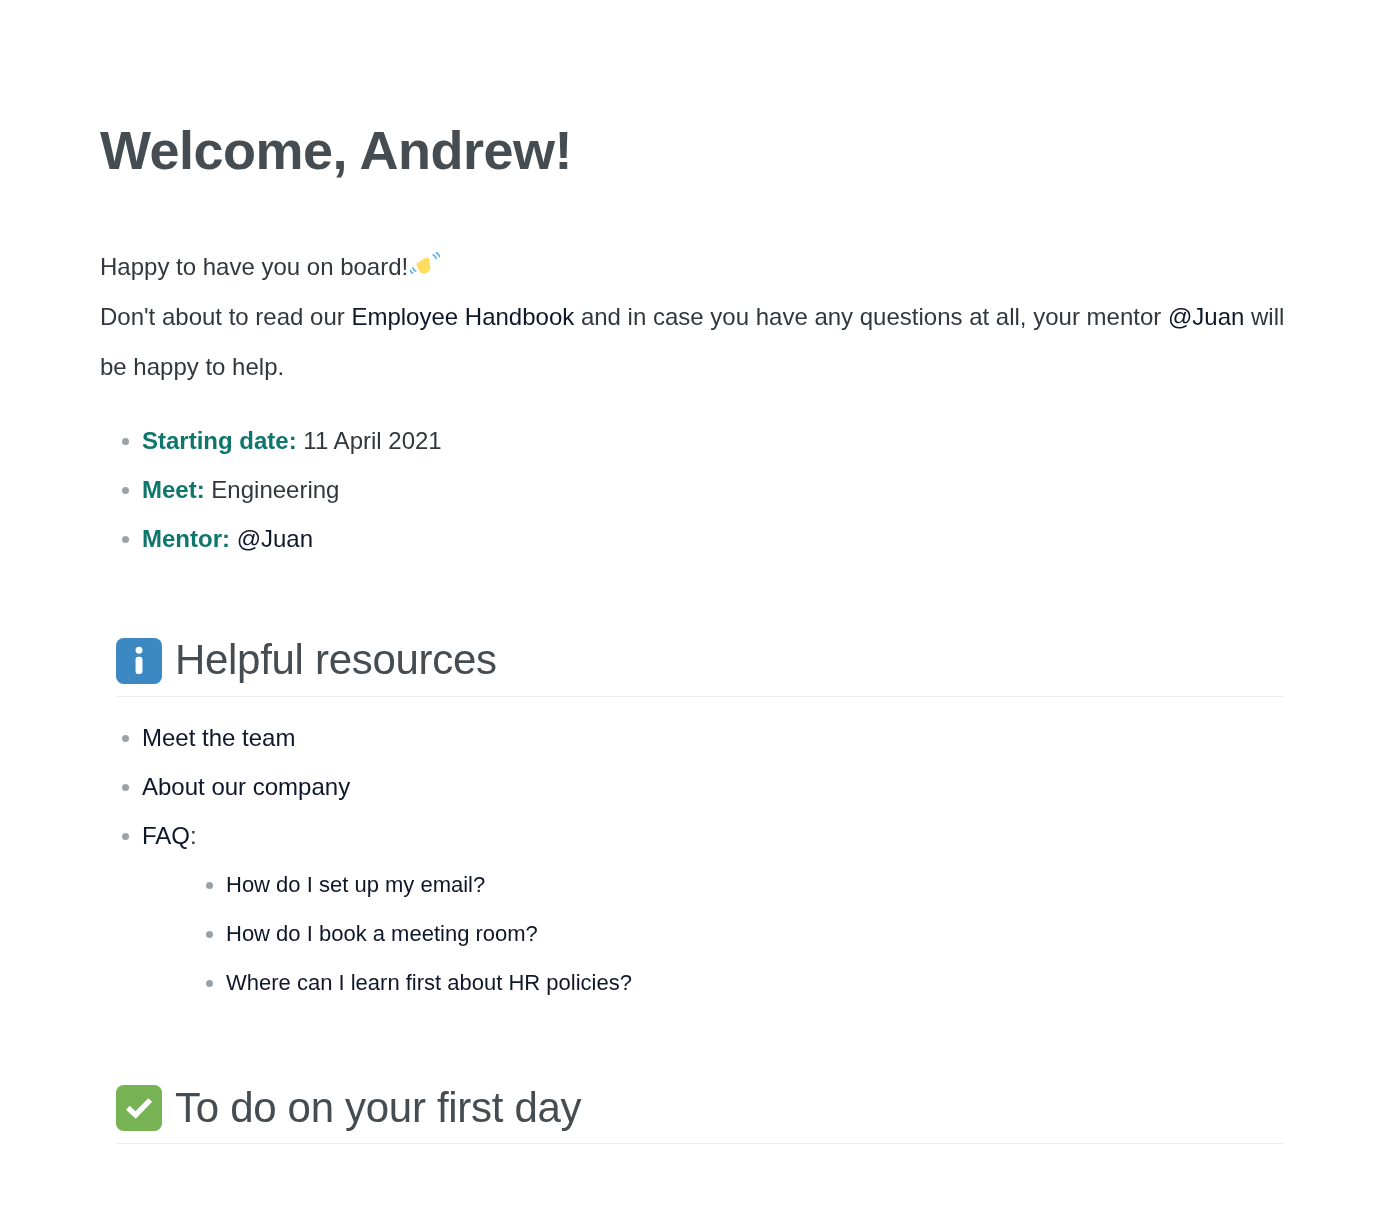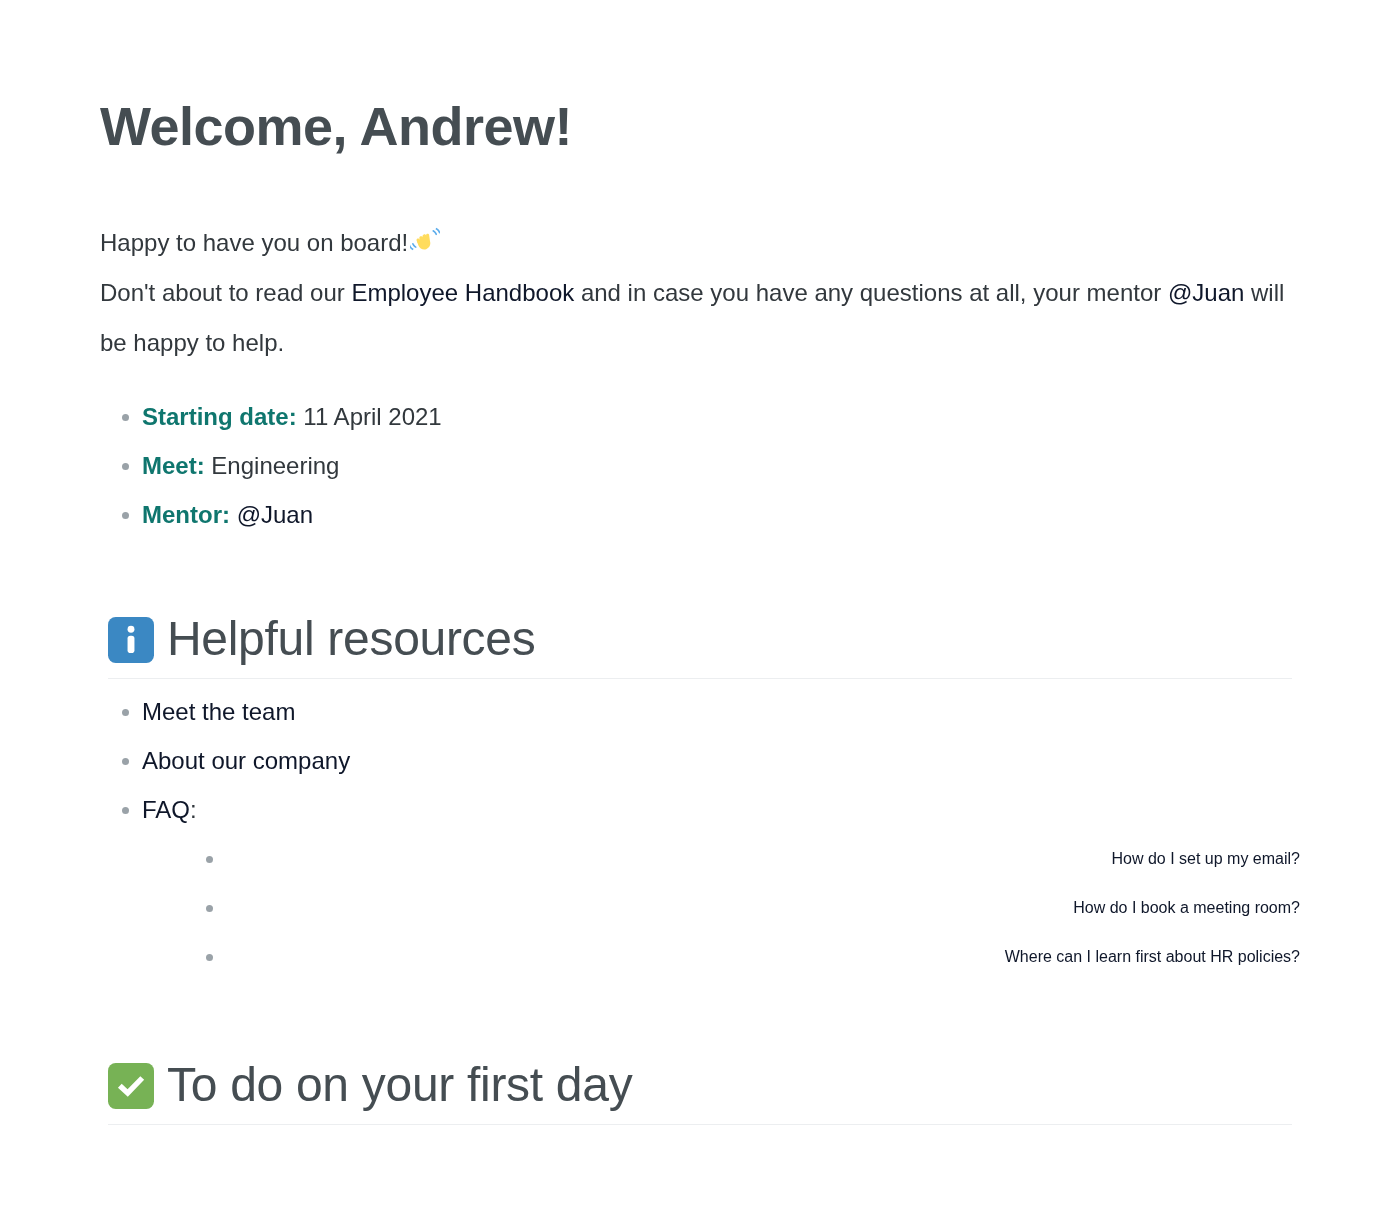--- a/index.html
+++ b/index.html
@@ -8,21 +8,21 @@
     background: #ffffff;
   }
   body {
     width: 1400px;
     height: 1206px;
     font-family: "Liberation Sans", "DejaVu Sans", sans-serif;
     color: #2f363d;
     -webkit-font-smoothing: antialiased;
   }
   .page {
-    padding: 96px 100px 0 100px;
+    padding: 120px 100px 0 100px;
     box-sizing: border-box;
   }
 
   
   .doc-title {
     font-size: 54px;
     font-weight: 700;
     line-height: 1.12;
     color: #454d52;
     letter-spacing: -0.5px;
@@ -82,46 +82,45 @@
     position: absolute;
     left: 22px;
     top: 22px;
     width: 7px;
     height: 7px;
     border-radius: 50%;
     background: #9aa2a8;
   }
   ul.blist.sub > li {
     padding-left: 42px;
-    font-size: 16px;
-    text-align: right;
+    font-size: 22px;
   }
   ul.blist.sub {
     margin-left: 42px;
   }
   .field-label { font-weight: 700; color: #0f766e; }
 
   .info-list { margin-top: 18px; }
   .info-list > li { line-height: 49px; }
 
   
   .section {
     margin-top: 74px;
   }
   .section-heading {
     display: flex;
     align-items: center;
-    font-size: 48px;
+    font-size: 42px;
     font-weight: 400;
     color: #454d52;
     line-height: 1.1;
     padding-bottom: 12px;
     border-bottom: 1px solid #eceef0;
     max-width: 1200px;
-    margin: 8px;
+    margin: 16px;
     letter-spacing: -0.3px;
   }
   .resources-list { margin-top: 22px; }
   .section.todo { margin-top: 78px; }
 </style>
 </head>
 <body>
 
 <div class="page">
 

